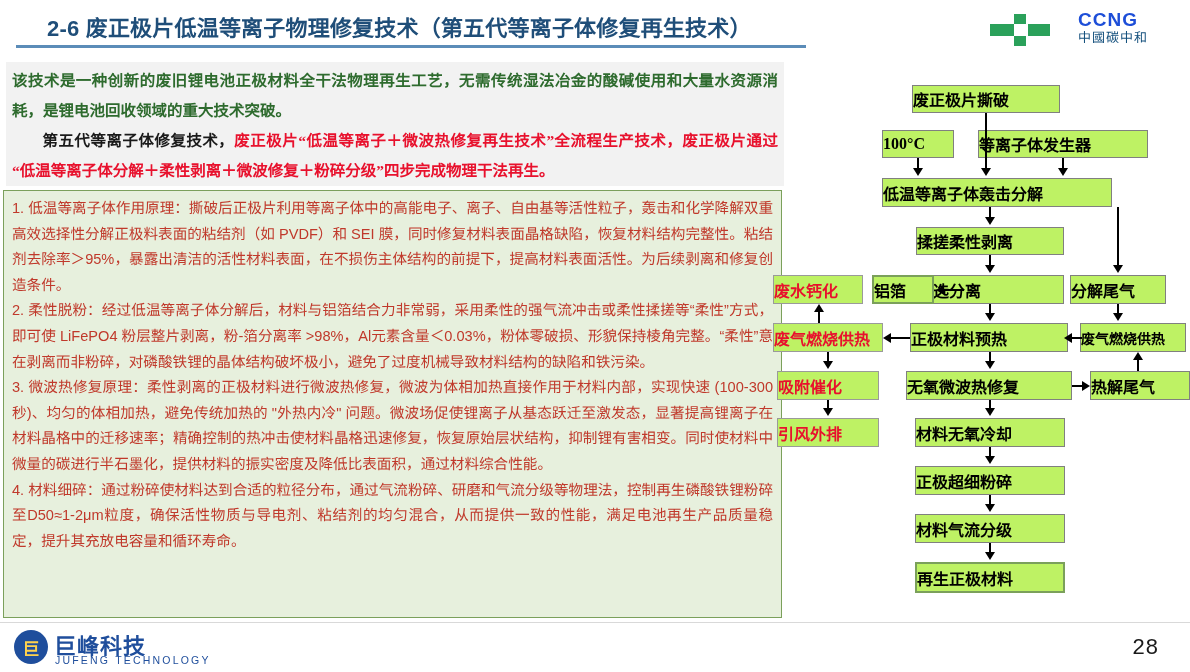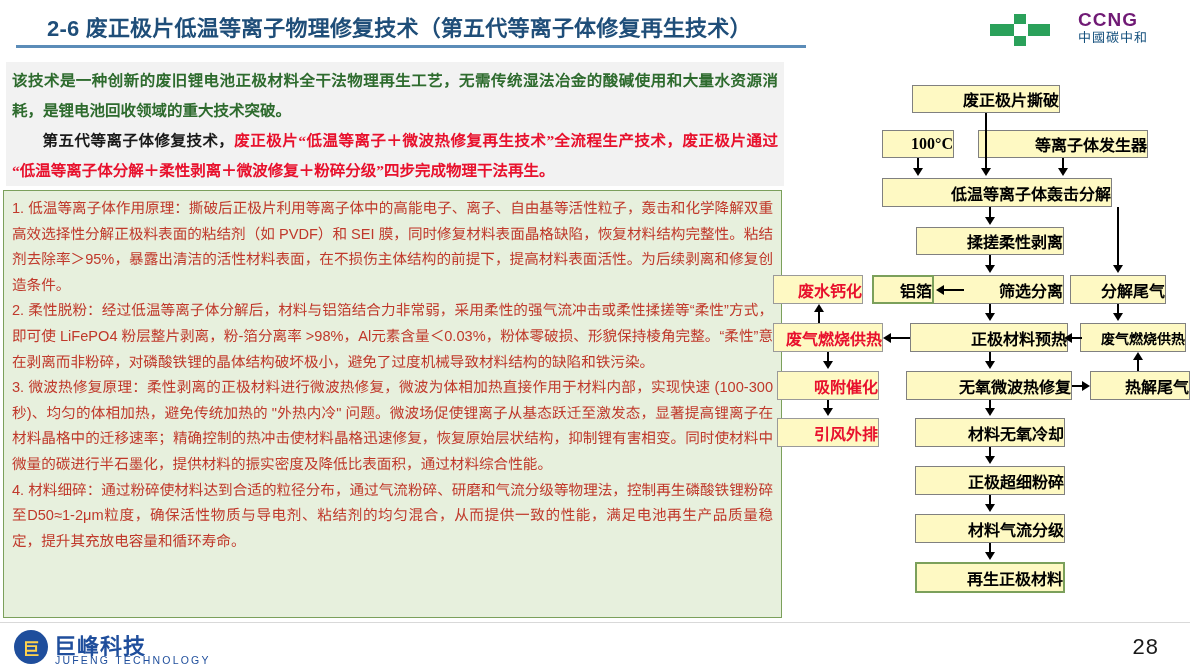--- a/index.html
+++ b/index.html
@@ -25,21 +25,21 @@
   }
   #title-rule{
     position:absolute;left:16px;top:45px;width:790px;height:3px;
     background:#5b8cb8;
   }
   
   #ccng-logo{position:absolute;left:990px;top:8px;width:190px;height:44px;}
   #ccng-mark{position:absolute;left:0;top:6px;width:80px;height:32px;}
   #ccng-text{position:absolute;left:88px;top:2px;width:104px;}
   #ccng-en{font-family:"Liberation Sans","DejaVu Sans",sans-serif;
-    font-size:19px;font-weight:bold;color:#701a75;letter-spacing:1px;line-height:20px;}
+    font-size:19px;font-weight:bold;color:#1d4ed8;letter-spacing:1px;line-height:20px;}
   #ccng-cn{font-family:"Liberation Sans","DejaVu Sans",sans-serif;
     font-size:13px;color:#14507d;letter-spacing:1px;line-height:16px;}
 
   
   #intro{
     position:absolute;left:6px;top:62px;width:778px;height:124px;
     background:#f2f2f2;
     padding:4px 6px 0 6px;
     box-sizing:border-box;
   }
@@ -72,28 +72,28 @@
     font-family:"Liberation Sans","DejaVu Sans",sans-serif;
   }
 
   
   #flow{
     position:absolute;left:760px;top:60px;width:430px;height:560px;
   }
   .fnode{
     position:absolute;
     border:1px solid #808080;
-    background:#fef9c3;
+    background:#bef264;
     box-sizing:border-box;
     font-family:"Liberation Serif","DejaVu Serif",serif;
     font-weight:bold;
     color:#000000;
     text-align:center;
     white-space:nowrap;
-    display:flex;align-items:center;justify-content:flex-end;
+    display:flex;align-items:center;justify-content:flex-start;
     font-size:16px;
   }
   .fnode.red{color:#e8112d;border-color:#9a9a9a;}
   .fnode.greenb{border:2px solid #7ba05b;}
   .arr{position:absolute;background:#000;}
   .arrv{width:2px;}
   .arrh{height:2px;}
   .head{position:absolute;width:0;height:0;}
   .head-d{border-left:5px solid transparent;border-right:5px solid transparent;border-top:8px solid #000;}
   .head-u{border-left:5px solid transparent;border-right:5px solid transparent;border-bottom:8px solid #000;}

